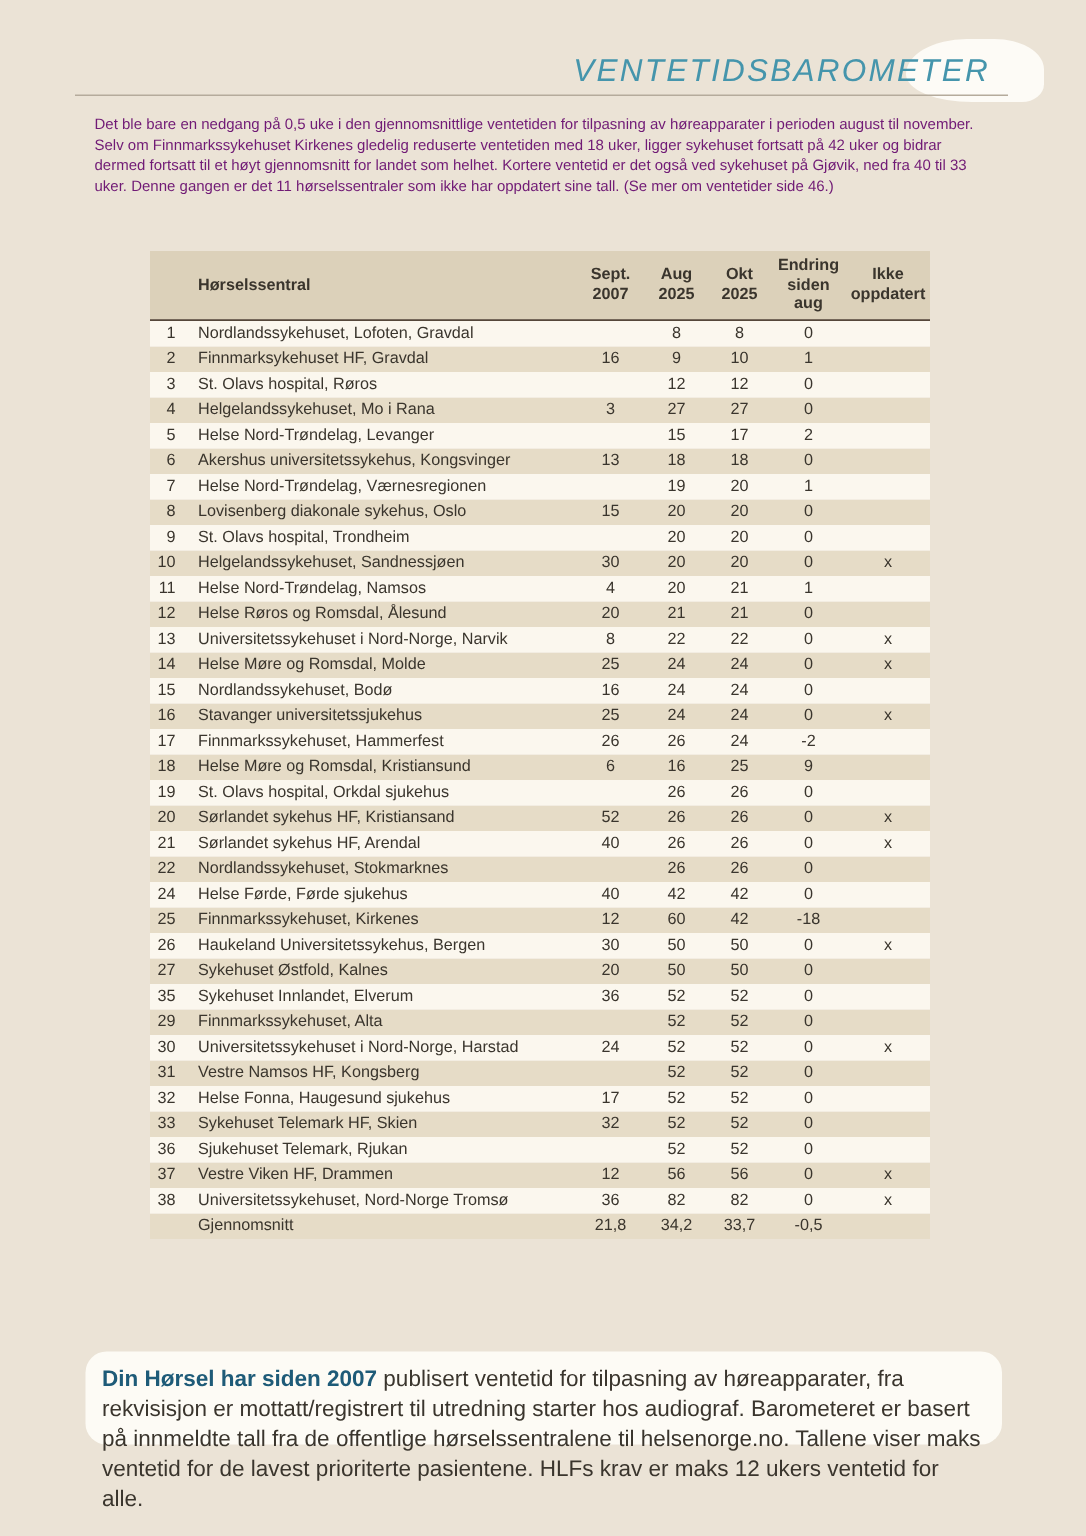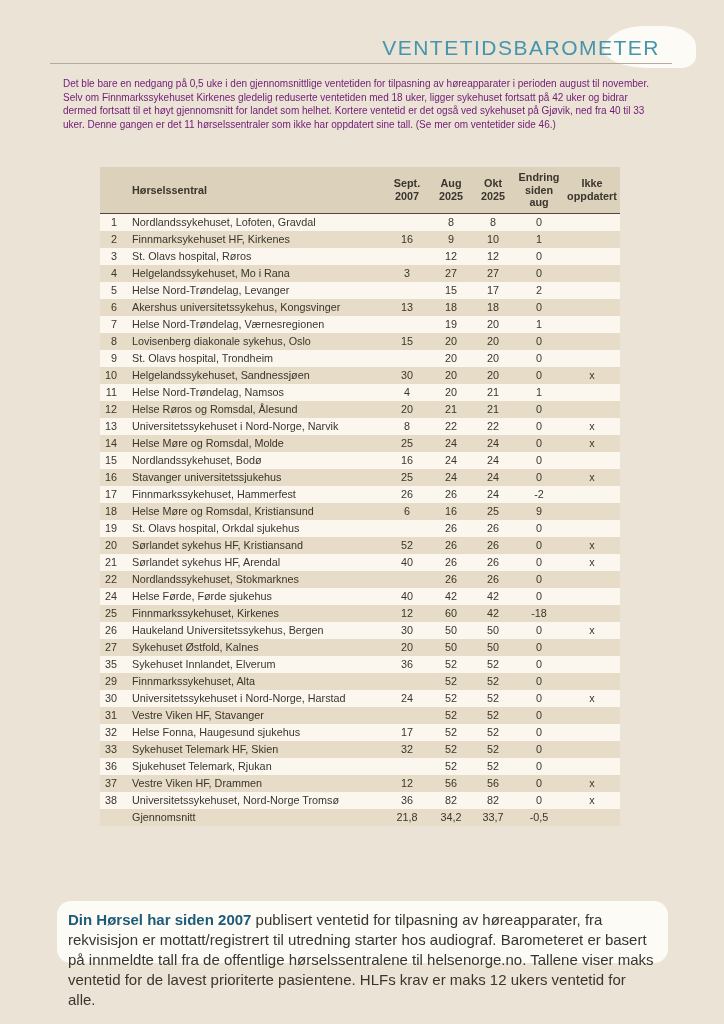--- a/index.html
+++ b/index.html
@@ -13,20 +13,21 @@
   .blob {
     position:absolute; top:26px; left:604px; width:92px; height:42px;
     background:#fdfbf6;
     border-radius: 55% 45% 20% 60% / 70% 60% 35% 55%;
   }
   .title {
     position:absolute; top:36px; left:0; width:660px;
     text-align:right;
     font-size:21px; font-weight:400; letter-spacing:1.5px;
     color:#4595ac;
+    font-style:italic;
   }
   .rule {
     position:absolute; top:63px; left:50px; width:622px; height:1px;
     background:#b5ab9c;
   }
   .intro {
     position:absolute; top:77px; left:63px; width:601px;
     font-size:10px; line-height:1.36; color:#701a75;
   }
   .tbl-wrap { position:absolute; top:167px; left:100px; width:520px; }
@@ -100,21 +101,21 @@
             <td class="num">1</td>
             <td class="name">Nordlandssykehuset, Lofoten, Gravdal</td>
             <td class="val"></td>
             <td class="val">8</td>
             <td class="val">8</td>
             <td class="val">0</td>
             <td class="val"></td>
           </tr>
           <tr>
             <td class="num">2</td>
-            <td class="name">Finnmarksykehuset HF, Kirkenes</td>
+            <td class="name">Finnmarksykehuset HF, Gravdal</td>
             <td class="val">16</td>
             <td class="val">9</td>
             <td class="val">10</td>
             <td class="val">1</td>
             <td class="val"></td>
           </tr>
           <tr>
             <td class="num">3</td>
             <td class="name">St. Olavs hospital, Røros</td>
             <td class="val"></td>
@@ -352,21 +353,21 @@
             <td class="num">30</td>
             <td class="name">Universitetssykehuset i Nord-Norge, Harstad</td>
             <td class="val">24</td>
             <td class="val">52</td>
             <td class="val">52</td>
             <td class="val">0</td>
             <td class="val">x</td>
           </tr>
           <tr>
             <td class="num">31</td>
-            <td class="name">Vestre Viken HF, Stavanger</td>
+            <td class="name">Vestre Namsos HF, Kongsberg</td>
             <td class="val"></td>
             <td class="val">52</td>
             <td class="val">52</td>
             <td class="val">0</td>
             <td class="val"></td>
           </tr>
           <tr>
             <td class="num">32</td>
             <td class="name">Helse Fonna, Haugesund sjukehus</td>
             <td class="val">17</td>

